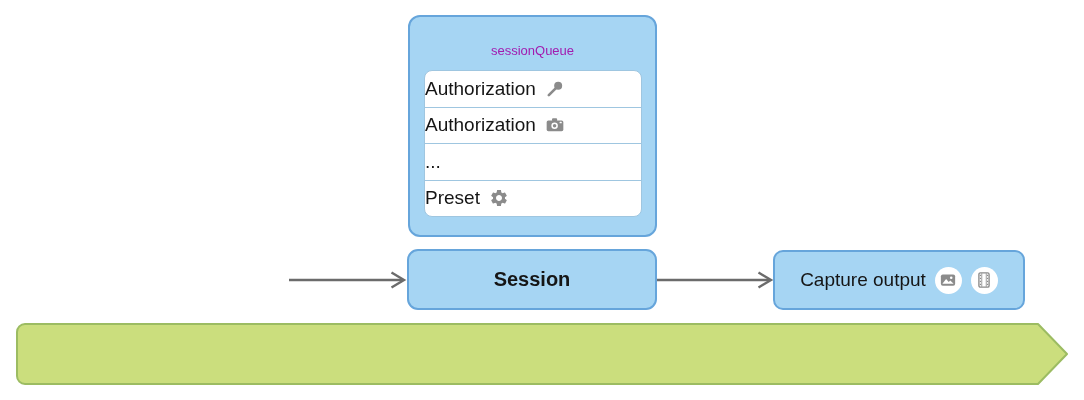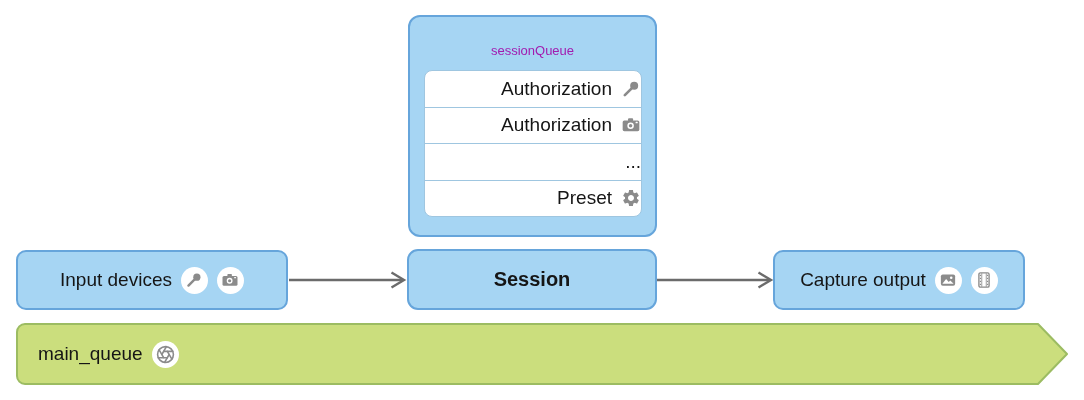--- a/index.html
+++ b/index.html
@@ -27,21 +27,21 @@
     position:absolute; left:408px; top:15px; width:249px; height:222px;
     box-sizing:border-box; background:#a6d5f3; border:2px solid #66a5db; border-radius:12px;
   }
   .sq-title { text-align:center; font-size:13px; color:#a21caf; margin-top:26px; }
   .sq-list {
     position:absolute; left:14px; right:13px; top:53px; height:147px;
     box-sizing:border-box; background:#ffffff; border:1.5px solid #9fc6e0; border-radius:8px;
     overflow:hidden; display:flex; flex-direction:column;
   }
   .sq-row {
-    flex:1; display:flex; align-items:center; justify-content:flex-end; gap:9px;
+    flex:1; display:flex; align-items:center; justify-content:flex-start; gap:9px;
     font-size:19px; color:#151515; border-bottom:1px solid #9fc6e0; box-sizing:border-box;
   }
   .sq-row:last-child { border-bottom:none; }
 
   .arrow { position:absolute; top:270px; }
 
   
   .banner-wrap { position:absolute; left:16px; top:323px; width:1052px; height:62px; }
   .banner-shape { position:absolute; left:0; top:0; }
   .banner-label {
@@ -100,38 +100,20 @@
 
   <svg class="arrow" style="left:288px" width="120" height="20" viewBox="0 0 120 20">
     <line x1="1" y1="10" x2="114" y2="10" stroke="#6b6b6b" stroke-width="2.4"></line>
     <path d="M103.5 2.5 L116 10 L103.5 17.5" fill="none" stroke="#6b6b6b" stroke-width="2.4"></path>
   </svg>
   <svg class="arrow" style="left:655px" width="120" height="20" viewBox="0 0 120 20">
     <line x1="1" y1="10" x2="114" y2="10" stroke="#6b6b6b" stroke-width="2.4"></line>
     <path d="M103.5 2.5 L116 10 L103.5 17.5" fill="none" stroke="#6b6b6b" stroke-width="2.4"></path>
   </svg>
 
-  <div class="node" id="input-devices">
-    <span>Input devices</span>
-    <span class="icon-circle">
-      <svg width="18" height="18" viewBox="0 0 24 24">
-          <circle cx="15.8" cy="8.2" r="4.8" fill="#8b8b8b"></circle>
-          <path d="M12.2 11.8 L4.6 19.4" stroke="#8b8b8b" stroke-width="3.2" stroke-linecap="round"></path>
-        </svg>
-    </span>
-    <span class="icon-circle">
-      <svg width="18" height="18" viewBox="0 0 24 24">
-          <rect x="2" y="6.5" width="20" height="13" rx="2" fill="#8b8b8b"></rect>
-          <rect x="8.5" y="4" width="6" height="4" rx="1" fill="#8b8b8b"></rect>
-          <circle cx="11.5" cy="13" r="3.9" fill="#ffffff"></circle>
-          <circle cx="11.5" cy="13" r="2.1" fill="#8b8b8b"></circle>
-          <rect x="17.5" y="8" width="2.6" height="1.8" rx="0.6" fill="#ffffff"></rect>
-        </svg>
-    </span>
-  </div>
 
   <div class="node" id="session-node">
     <span>Session</span>
   </div>
 
   <div class="node" id="capture-output">
     <span>Capture output</span>
     <span class="icon-circle">
       <svg width="18" height="18" viewBox="0 0 24 24">
           <rect x="2.5" y="4.5" width="19" height="15" rx="2.5" fill="#8b8b8b"></rect>
@@ -155,30 +137,16 @@
             <rect x="16" y="17" width="1.5" height="1.8"></rect>
           </g>
         </svg>
     </span>
   </div>
 
   <div class="banner-wrap">
     <svg class="banner-shape" width="1052" height="62" viewBox="0 0 1052 62">
       <path d="M9 1 H1022 L1051 31 L1022 61 H9 A8 8 0 0 1 1 53 V9 A8 8 0 0 1 9 1 Z" fill="#cbde7d" stroke="#9cbc62" stroke-width="2" stroke-linejoin="round"></path>
     </svg>
-    <div class="banner-label">
-      <span>main_queue</span>
-      <span class="icon-circle">
-        <svg width="19" height="19" viewBox="0 0 24 24" fill="none" stroke="#8b8b8b" stroke-width="2" stroke-linecap="round" stroke-linejoin="round">
-            <circle cx="12" cy="12" r="10"></circle>
-            <line x1="14.31" y1="8" x2="20.05" y2="17.94"></line>
-            <line x1="9.69" y1="8" x2="21.17" y2="8"></line>
-            <line x1="7.38" y1="12" x2="13.12" y2="2.06"></line>
-            <line x1="9.69" y1="16" x2="3.95" y2="6.06"></line>
-            <line x1="14.31" y1="16" x2="2.83" y2="16"></line>
-            <line x1="16.62" y1="12" x2="10.88" y2="21.94"></line>
-          </svg>
-      </span>
-    </div>
   </div>
 
 
 </div>
 
 </body></html>

